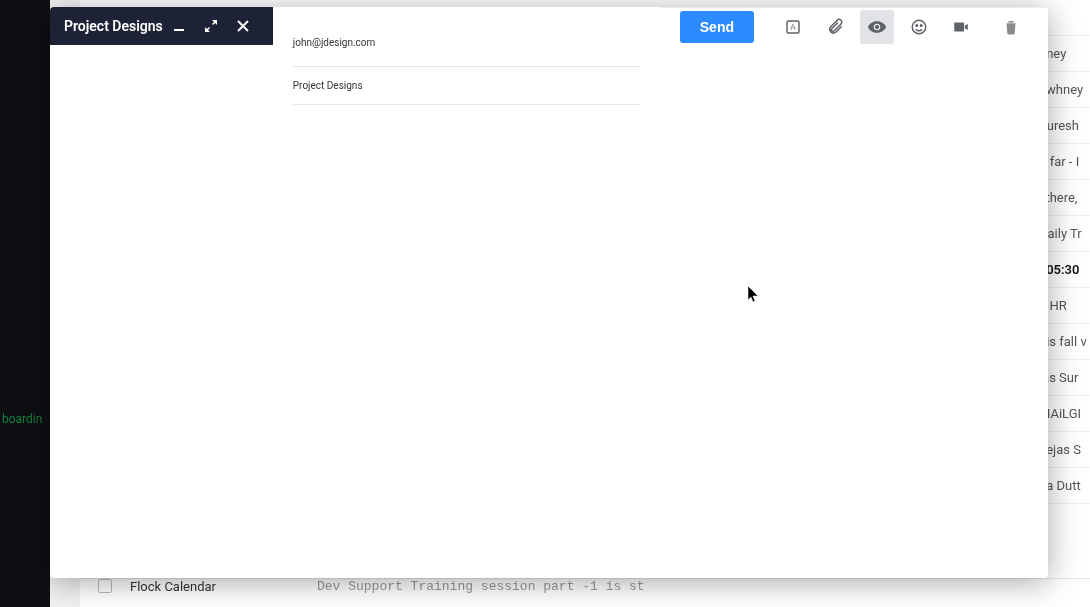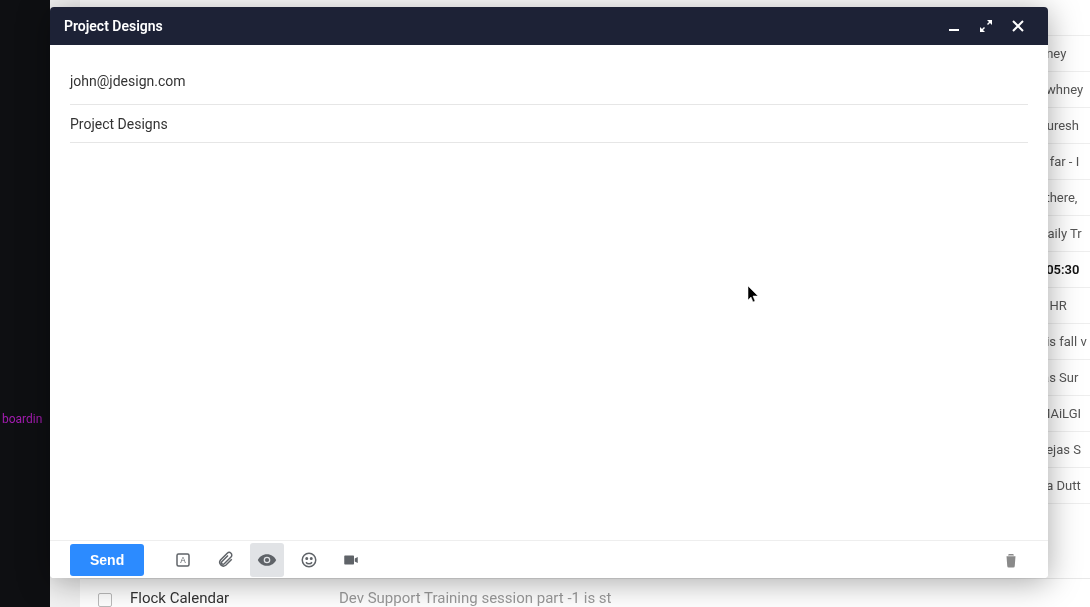--- a/index.html
+++ b/index.html
@@ -2,38 +2,38 @@
 <html><head>
 <meta charset="utf-8">
 <style>
   * { box-sizing: border-box; margin: 0; padding: 0; }
   html, body { width: 1090px; height: 607px; overflow: hidden; font-family: -apple-system, BlinkMacSystemFont, "Segoe UI", Roboto, Arial, sans-serif; background: #f2f2f2; }
   .app { position: relative; width: 1090px; height: 607px; }
 
   
   .bg-sidebar { position: absolute; left:0; top:0; width:50px; height:607px; background:#0e0f12; }
   .bg-sidebar-2 { position:absolute; left:0; top:0; width:80px; height:607px; background:#131419; z-index:-1; }
-  .bg-text { position:absolute; color:#a21caf; font-size:12px; left:2px; top:412px; white-space:nowrap; }
+  .bg-text { position:absolute; color:#15803d; font-size:12px; left:2px; top:412px; white-space:nowrap; }
   .bg-right { position:absolute; left:80px; top:0; right:0; height:607px; background:#fff; }
   .bg-list { position:absolute; left:1035px; top:0; width:55px; height:607px; overflow:hidden; }
   .bg-row { height:36px; border-bottom:1px solid #eee; color:#555; font-size:13px; line-height:36px; white-space:nowrap; padding-left:4px; }
-  .bg-bottom-row { position:absolute; left:80px; top:578px; right:0; height:29px; background:#fff; border-top:1px solid #e8e8e8; display:flex; align-items:flex-end; font-size:15px; color:#333; }
+  .bg-bottom-row { position:absolute; left:80px; top:578px; right:0; height:29px; background:#fff; border-top:1px solid #e8e8e8; display:flex; align-items:flex-start; font-size:13px; color:#333; }
   .bg-bottom-chk { width:14px; height:14px; border:1px solid #bbb; border-radius:2px; margin:0 18px 0 18px; display:inline-block; }
   .bg-bottom-sender { width:185px; color:#333; }
   .bg-bottom-subject { color:#333; }
-  .bg-bottom-snip { color:#999; margin-left:24px; }
+  .bg-bottom-snip { color:#999; margin-left:2px;font-family:Liberation Mono, monospace; }
 
   
-  .compose { position:absolute; left:50px; top:7px; width:998px; height:571px; background:#fff; border-radius:4px; box-shadow:0 4px 32px rgba(0,0,0,0.35); overflow:hidden; display:flex; flex-direction:column; }
+  .compose { position:absolute; left:50px; top:7px; width:998px; height:571px; background:#fff; border-radius:4px; box-shadow:0 4px 32px rgba(0,0,0,0.35); overflow:hidden; display:flex; flex-direction:row; }
   .compose-header { height:38px; background:#1d2236; display:flex; align-items:center; padding:0 14px; color:#fff; }
   .compose-title { font-size:14px; font-weight:600; flex:1; }
   .hdr-icon { width:32px; height:32px; display:flex; align-items:center; justify-content:center; cursor:pointer; color:#fff; }
   .hdr-icon svg { fill:#fff; }
   .body-area { flex:1; padding: 12px 20px 0 20px; }
-  .field { height:48px; display:flex; align-items:center; border-bottom:1px solid #e6e6e6; color:#333; font-size:14px; }
+  .field { height:48px; display:flex; align-items:center; border-bottom:1px solid #e6e6e6; color:#333; font-size:10px; }
   .field-subject { height:38px; }
   .compose-text { font-size:14px; color:#222; line-height:1.45; padding-top:14px; white-space:pre-wrap; }
   .compose-footer { height:38px; background:#fff; border-top:1px solid #eee; display:flex; align-items:center; padding:0 20px; gap:8px; }
   .send-btn { background:#2c8bff; color:#fff; font-size:14px; font-weight:600; border:none; border-radius:3px; height:32px; padding:0 20px; cursor:pointer; }
   .tool { width:34px; height:34px; display:flex; align-items:center; justify-content:center; color:#5f6368; cursor:pointer; border-radius:3px; }
   .tool.selected { background:#e1e3e6; }
   .spacer { flex:1; }
   .trash { width:34px; height:34px; display:flex; align-items:center; justify-content:center; color:#8a8a8a; cursor:pointer; }
 
   .cursor { position:absolute; left:747px; top:286px; width:14px; height:18px; pointer-events:none; z-index:50; }

